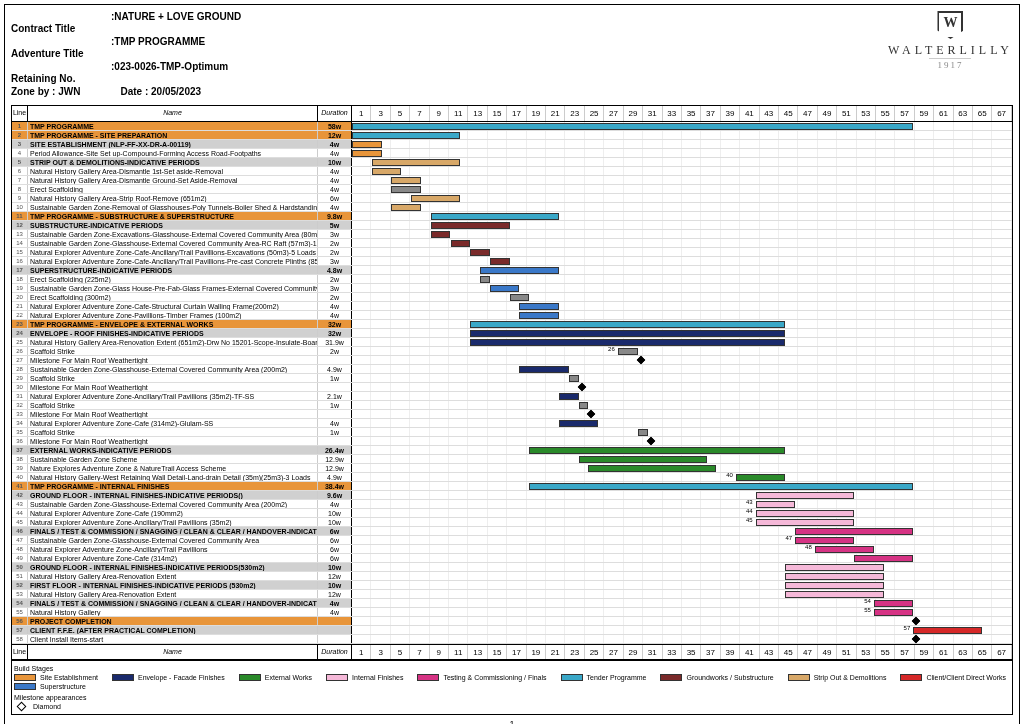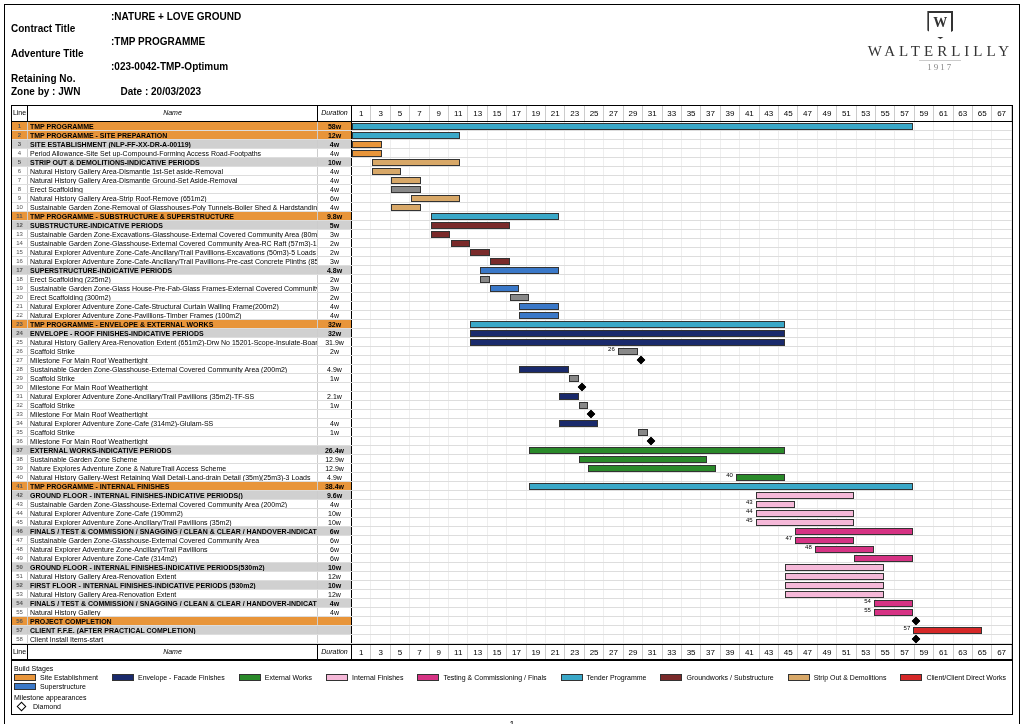--- a/index.html
+++ b/index.html
@@ -6,21 +6,21 @@
   body { font-family: Arial, sans-serif; font-size: 8px; background: #fff; color: #000; width: 1024px; }
   .page { border: 1px solid #000; margin: 4px; padding: 6px; position: relative; }
   .header { display: flex; justify-content: space-between; margin-bottom: 6px; }
   .meta { font-size: 10px; font-weight: bold; }
   .meta .row { display: flex; margin-bottom: 2px; }
   .meta .lab { width: 100px; margin-top: 12px; }
   .meta .col { display: inline-block; margin-right: 40px; }
   .logo { text-align: center; font-family: Georgia, serif; }
   .logo .shield { width: 26px; height: 28px; border: 2px solid #333; margin: 0 auto 4px; clip-path: polygon(0 0,100% 0,100% 70%,50% 100%,0 70%); position: relative; }
   .logo .shield::before { content:"W"; position:absolute; top:2px; left:0; right:0; text-align:center; font-weight:bold; font-size:14px; color:#333;}
-  .logo .name { letter-spacing: 4px; font-size: 15px; color: #333; }
+  .logo .name { letter-spacing: 4px; font-size: 12px; color: #333; }
   .logo .year { font-size: 9px; letter-spacing: 2px; color: #888; border-top:1px solid #ccc; display:inline-block; padding:1px 8px;}
   .chart-wrap { border: 1px solid #000; }
   .axis { display: flex; height: 16px; border-bottom: 1px solid #000; }
   .axis .left { width: 340px; display:flex; border-right:1px solid #000; font-size:7px; }
   .axis .left .line-h { width:16px; border-right:1px solid #000; text-align:center; padding-top:3px;}
   .axis .left .name-h { flex:1; text-align:center; padding-top:3px; font-style:italic;}
   .axis .left .dur-h { width:34px; border-left:1px solid #000; text-align:center; padding-top:3px; font-style:italic;}
   .axis .ticks { flex: 1; display: flex; }
   .axis .tick { flex: 1; text-align: center; line-height: 16px; font-size: 8px; border-right: 1px solid #ccc; }
   .rows { }
@@ -68,25 +68,25 @@
           <span>NATURE + LOVE GROUND</span>
         </div>
       <div class="row">
           <span class="lab">Adventure Title</span>
           <span>: </span>
           <span>TMP PROGRAMME</span>
         </div>
       <div class="row">
           <span class="lab">Retaining No.</span>
           <span>: </span>
-          <span>023-0042-TMP-Optimum</span>
+          <span>023-0026-TMP-Optimum</span>
         </div>
       <div class="row">
         <span class="col"><span>Zone by :</span> <span>JWN</span></span>
-        <span class="col"><span>Date :</span> <span>20/03/2023</span></span>
+        <span class="col"><span>Date :</span> <span>20/05/2023</span></span>
       </div>
     </div>
     <div class="logo">
       <div class="shield"></div>
       <div class="name">WALTERLILLY</div>
       <div class="year">1917</div>
     </div>
   </div>
 
   <div class="chart-wrap">

